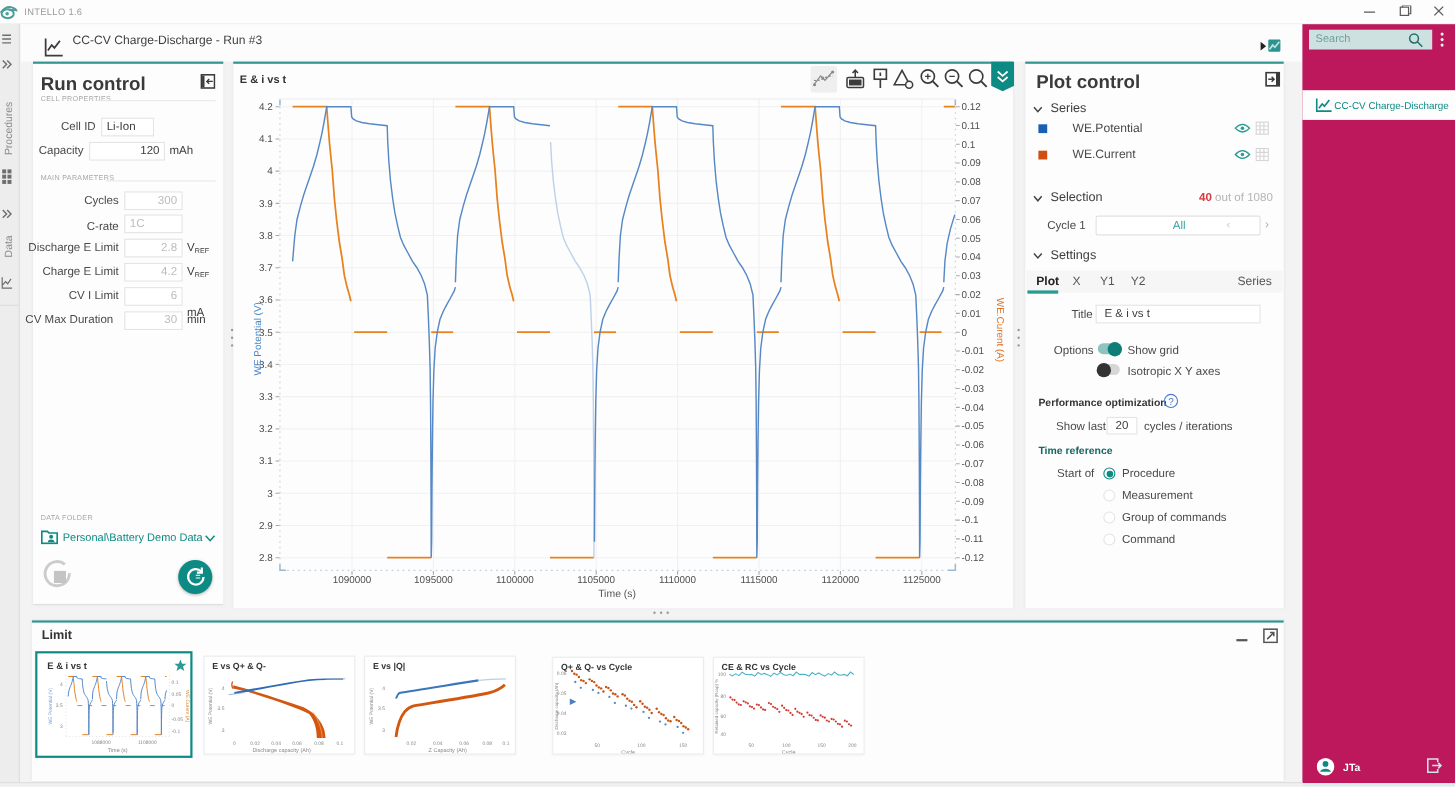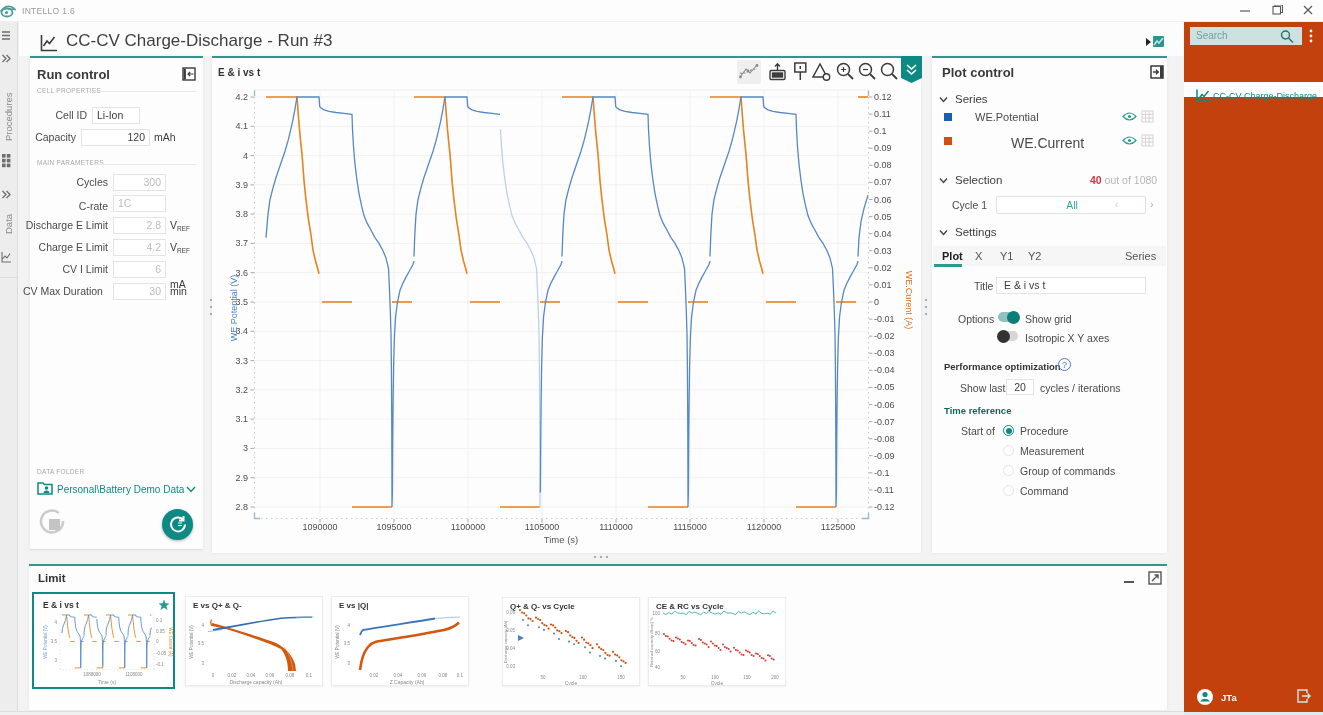--- a/index.html
+++ b/index.html
@@ -4,35 +4,35 @@
 <style>
 * { margin:0; padding:0; box-sizing:border-box; }
 html,body { width:1323px; height:715px; overflow:hidden; }
 body { font-family:"Liberation Sans", sans-serif; background:#f3f3f3; position:relative; }
 .abs { position:absolute; }
 #titlebar { position:absolute; left:0; top:0; width:1323px; height:22px; background:#fdfdfd; border-bottom:1px solid #f0f0f0; }
 #titlebar .t { position:absolute; left:22px; top:6px; font-size:8.5px; color:#9a9a9a; letter-spacing:.3px; }
 #leftstrip { position:absolute; left:0; top:22px; width:18px; height:693px; background:#ededed; border-right:1px solid #dcdcdc; }
 .vtext { position:absolute; color:#8a8a8a; font-size:9.5px; transform:rotate(-90deg); transform-origin:left top; white-space:nowrap; }
 #header { position:absolute; left:19px; top:22px; width:1165px; height:34px; background:#fcfcfc; }
-#header .title { position:absolute; left:47px; top:9px; font-size:17px; color:#3f3f3f; }
+#header .title { position:absolute; left:47px; top:9px; font-size:11px; color:#3f3f3f; }
 .panel { position:absolute; background:#fdfdfd; border-top:2px solid #31968f; box-shadow:0 0 3px rgba(0,0,0,0.07); }
 .seccap { position:absolute; font-size:6.5px; color:#a8a8a8; letter-spacing:.3px; }
 .secline { position:absolute; height:1px; background:#e8e8e8; }
 .lbl { position:absolute; font-size:10.5px; color:#4a4a4a; white-space:nowrap; }
 .ibox { position:absolute; background:#fff; border:1px solid #e4e4e4; font-size:10.5px; color:#3c3c3c; }
 .ibox.dis { color:#bcbcbc; }
 .unit { position:absolute; font-size:10.5px; color:#3c3c3c; }
-.hdr12 { position:absolute; font-size:13px; font-weight:bold; color:#3a3a3a; }
+.hdr12 { position:absolute; font-size:17px; font-weight:bold; color:#3a3a3a; }
 .sect { position:absolute; font-size:11.5px; color:#3d3d3d; }
-#sidebar { position:absolute; left:1184px; top:22px; width:139px; height:690px; background:#c2410c; }
+#sidebar { position:absolute; left:1184px; top:22px; width:139px; height:690px; background:#be185d; }
 #sidebar .srch { position:absolute; left:6px; top:5px; width:112px; height:18px; background:#cde2e0; color:#6f9f9c; font-size:10px; line-height:18px; padding-left:6px; }
 #sidebar .item { position:absolute; left:0; width:139px; height:29px; }
 #sidebar .home { top:29px; border-top:1px solid rgba(0,0,0,0.12); border-bottom:1px solid rgba(0,0,0,0.12); color:#fff; }
-#sidebar .active { top:60px; height:15px; background:#fdfdfd; color:#0e8a84; }
+#sidebar .active { top:60px; height:27px; background:#fdfdfd; color:#0e8a84; }
 #sidebar .item .txt { position:absolute; left:31px; top:8px; font-size:10.5px; white-space:nowrap; }
 .thumb { position:absolute; background:#fff; border:1px solid #ececec; box-shadow:0 1px 2px rgba(0,0,0,0.06); }
 .thumb .tt { position:absolute; left:7px; top:4px; font-size:8px; font-weight:bold; color:#333; }
 .toggle { position:absolute; width:20px; height:10px; border-radius:5px; }
 .radio { position:absolute; width:11px; height:11px; border-radius:50%; background:#fff; }
 text { font-family:"Liberation Sans", sans-serif; }
 </style>
 </head>
 <body>
 <div id="titlebar">
@@ -385,21 +385,21 @@
  <rect x="10" y="1" width="3" height="12" fill="#3a3a3a"></rect>
  <path d="M3,7 H8 M6,4.7 L8.3,7 L6,9.3" stroke="#3a3a3a" stroke-width="1.3" fill="none"></path>
 </svg>
 <svg class="abs" style="left:939px;top:96px" width="9" height="7" viewBox="0 0 9 7">
     <path d="M1,1.5 L4.5,5.5 L8,1.5" fill="none" stroke="#444" stroke-width="1.4"></path>
   </svg>
 <div class="sect" style="left:955px;top:93px">Series</div>
 <div class="abs" style="left:944px;top:113px;width:8px;height:8px;background:#1b5fb5"></div>
 <div class="lbl" style="left:975px;top:111px;font-size:11px">WE.Potential</div>
 <div class="abs" style="left:944px;top:137px;width:8px;height:8px;background:#d14e12"></div>
-<div class="lbl" style="left:1011px;top:135px;font-size:14px">WE.Current</div>
+<div class="lbl" style="left:975px;top:135px;font-size:11px">WE.Current</div>
 <svg class="abs" style="left:1122px;top:111px" width="15" height="11" viewBox="0 0 15 11">
  <path d="M1,5.5 Q7.5,-1.5 14,5.5 Q7.5,12.5 1,5.5 Z" fill="none" stroke="#2a9a93" stroke-width="1.2"></path>
  <circle cx="7.5" cy="5.5" r="1.6" fill="#2a9a93"></circle>
 </svg>
 <svg class="abs" style="left:1141px;top:110px" width="13" height="13" viewBox="0 0 13 13">
  <g stroke="#d5d5d5" stroke-width="1">
       <rect x="1" y="1" width="11" height="11" fill="none"></rect>
       <path d="M1,4.5 h11 M1,8 h11 M4.5,1 v11 M8,1 v11"></path>
     </g>
 </svg>

